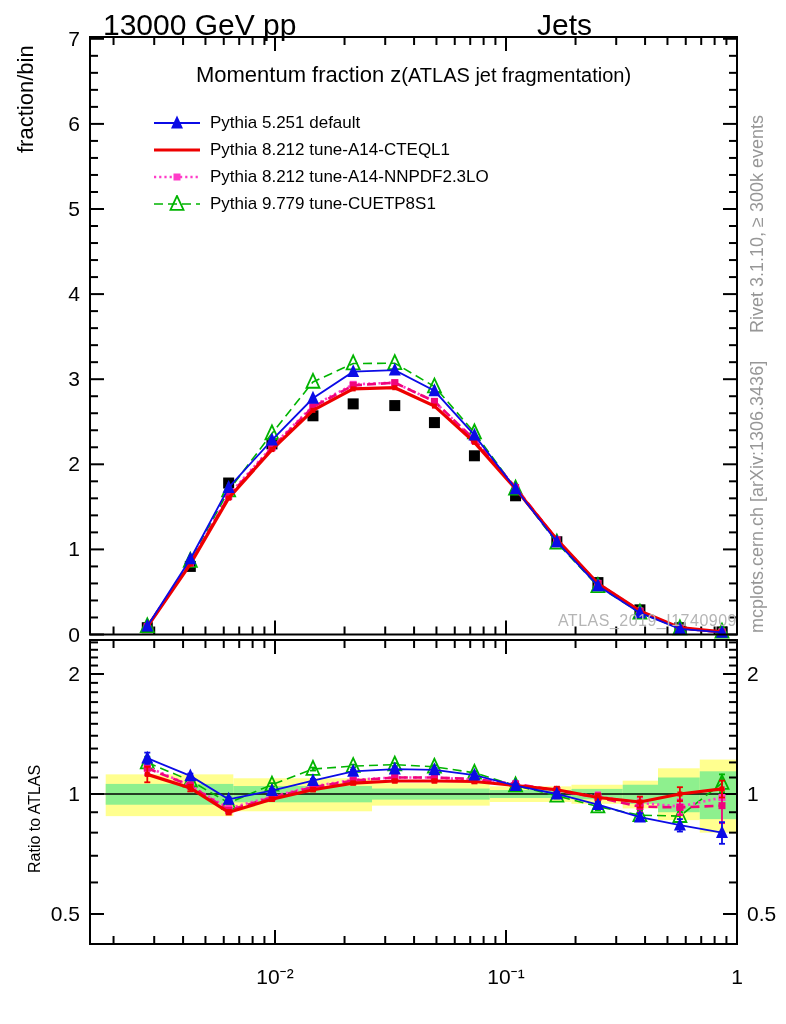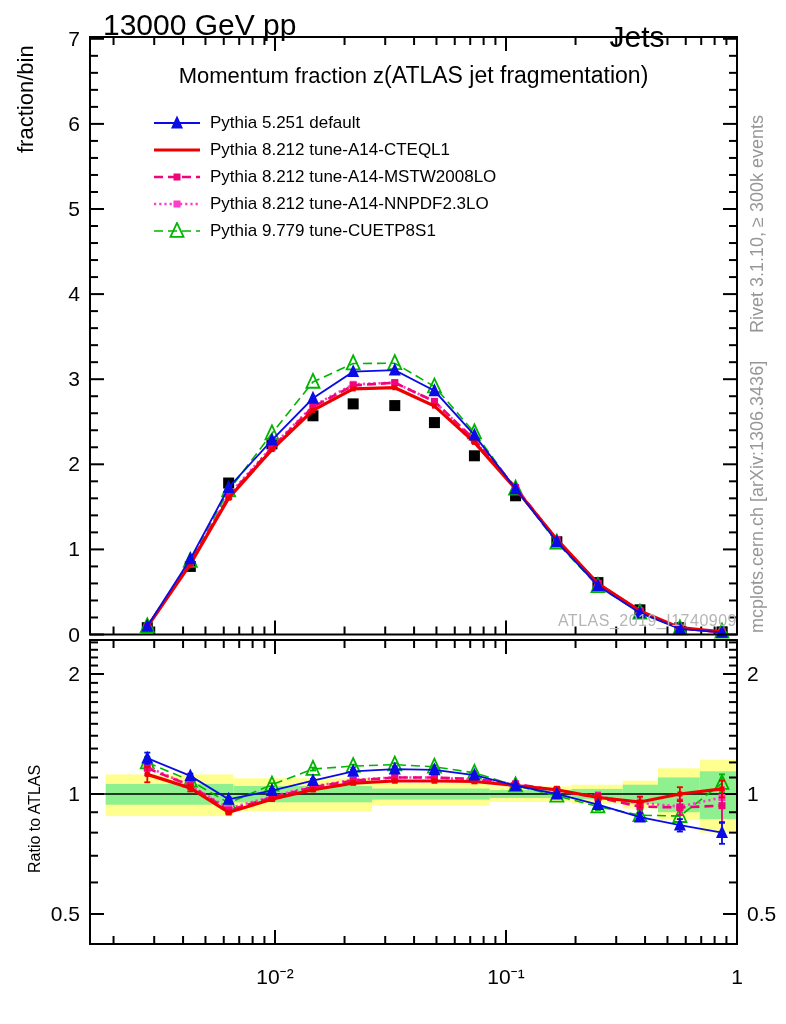--- a/index.html
+++ b/index.html
@@ -1,21 +1,21 @@
 <!DOCTYPE html>
 <html><head>
 <meta charset="utf-8">
 <style>
   html,body{margin:0;padding:0;background:#ffffff;}
   .page{position:relative;width:786px;height:1024px;background:#fff;overflow:hidden;
         font-family:"Liberation Sans", sans-serif;color:#000;}
   .abs{position:absolute;}
   .hdr{font-size:30px;}
   .title-line{font-size:22px;white-space:nowrap;}
-  .title-sub{font-size:23px;}
+  .title-sub{font-size:20px;}
   .vlabel{transform:rotate(-90deg);transform-origin:left top;white-space:nowrap;}
   .gray{color:#979797;}
   .watermark{color:#b5b5b5;font-size:16px;letter-spacing:0.5px;}
   .legend{line-height:0;}
   .legend-row{display:flex;align-items:center;height:27px;}
   .legend-row .lab{font-size:17px;line-height:17px;margin-left:8px;white-space:nowrap;}
   .xaxis-label{font-size:21px;}
   svg text{font-family:"Liberation Sans", sans-serif;}
 </style>
 </head>
@@ -743,21 +743,21 @@
         <polygon points="679.9005956044907,817.7836022246878 673.9005956044907,830.6236022246878 685.9005956044907,830.6236022246878" fill="#0b0be6"></polygon>
         <polygon points="721.9857279857943,825.1980221863121 715.9857279857943,838.0380221863121 727.9857279857943,838.0380221863121" fill="#0b0be6"></polygon>
       </g>
       <g>
         <rect x="90" y="37" width="647" height="597.5" fill="none" stroke="#000" stroke-width="2"></rect>
         <rect x="90" y="640" width="647" height="304" fill="none" stroke="#000" stroke-width="2"></rect>
       </g>
     </svg>
 
   <div class="abs hdr" style="left:103px;top:8px;">13000 GeV pp</div>
-  <div class="abs hdr" style="left:537px;top:8px;width:200px;text-align:center;margin-top:12px;">Jets</div>
+  <div class="abs hdr" style="left:537px;top:8px;width:200px;text-align:left;">Jets</div>
 
   <div class="abs title-line" style="left:90px;top:62px;width:647px;text-align:center;">
     <span>Momentum fraction z</span><span class="title-sub">(ATLAS jet fragmentation)</span>
   </div>
 
   <div id="legend" class="abs legend" style="left:152px;top:109px;">
       <div class="legend-row">
         <svg width="50" height="18">
           <line x1="2" y1="9" x2="48" y2="9" stroke="#0b0be6" stroke-width="1.8" fill="none"></line>
           <g>
@@ -767,31 +767,20 @@
           </g>
         </svg>
         <span class="lab">Pythia 5.251 default</span>
       </div>
       <div class="legend-row">
         <svg width="50" height="18">
           <line x1="2" y1="9" x2="48" y2="9" stroke="#ee0000" stroke-width="3.2" fill="none"></line>
           <g></g>
         </svg>
         <span class="lab">Pythia 8.212 tune-A14-CTEQL1</span>
-      </div>
-      <div class="legend-row">
-        <svg width="50" height="18">
-          <line x1="2" y1="9" x2="48" y2="9" stroke="#f0047c" stroke-width="2.6" fill="none" stroke-dasharray="9,5"></line>
-          <g>
-            <g>
-              <rect x="21.5" y="5.5" width="7" height="7" fill="#f0047c"></rect>
-            </g>
-          </g>
-        </svg>
-        <span class="lab">Pythia 8.212 tune-A14-MSTW2008LO</span>
       </div>
       <div class="legend-row">
         <svg width="50" height="18">
           <line x1="2" y1="9" x2="48" y2="9" stroke="#ff3cc8" stroke-width="2.6" fill="none" stroke-dasharray="2.2,3"></line>
           <g>
             <g>
               <rect x="21.5" y="5.5" width="7" height="7" fill="#ff3cc8"></rect>
             </g>
           </g>
         </svg>

